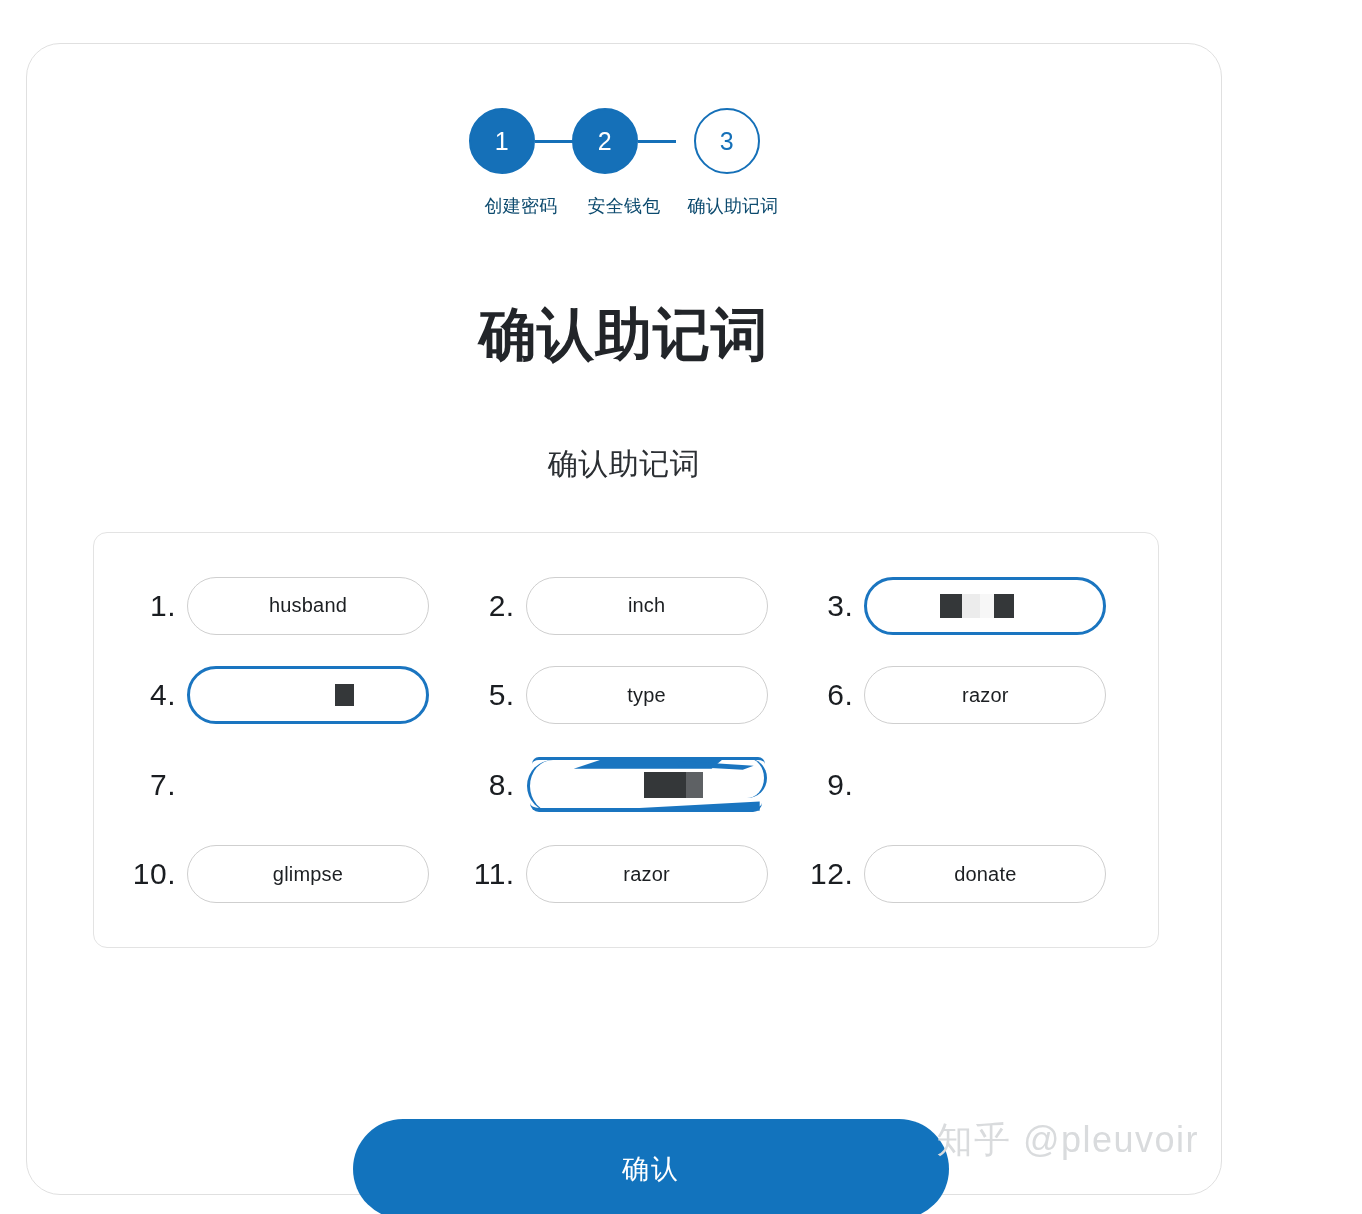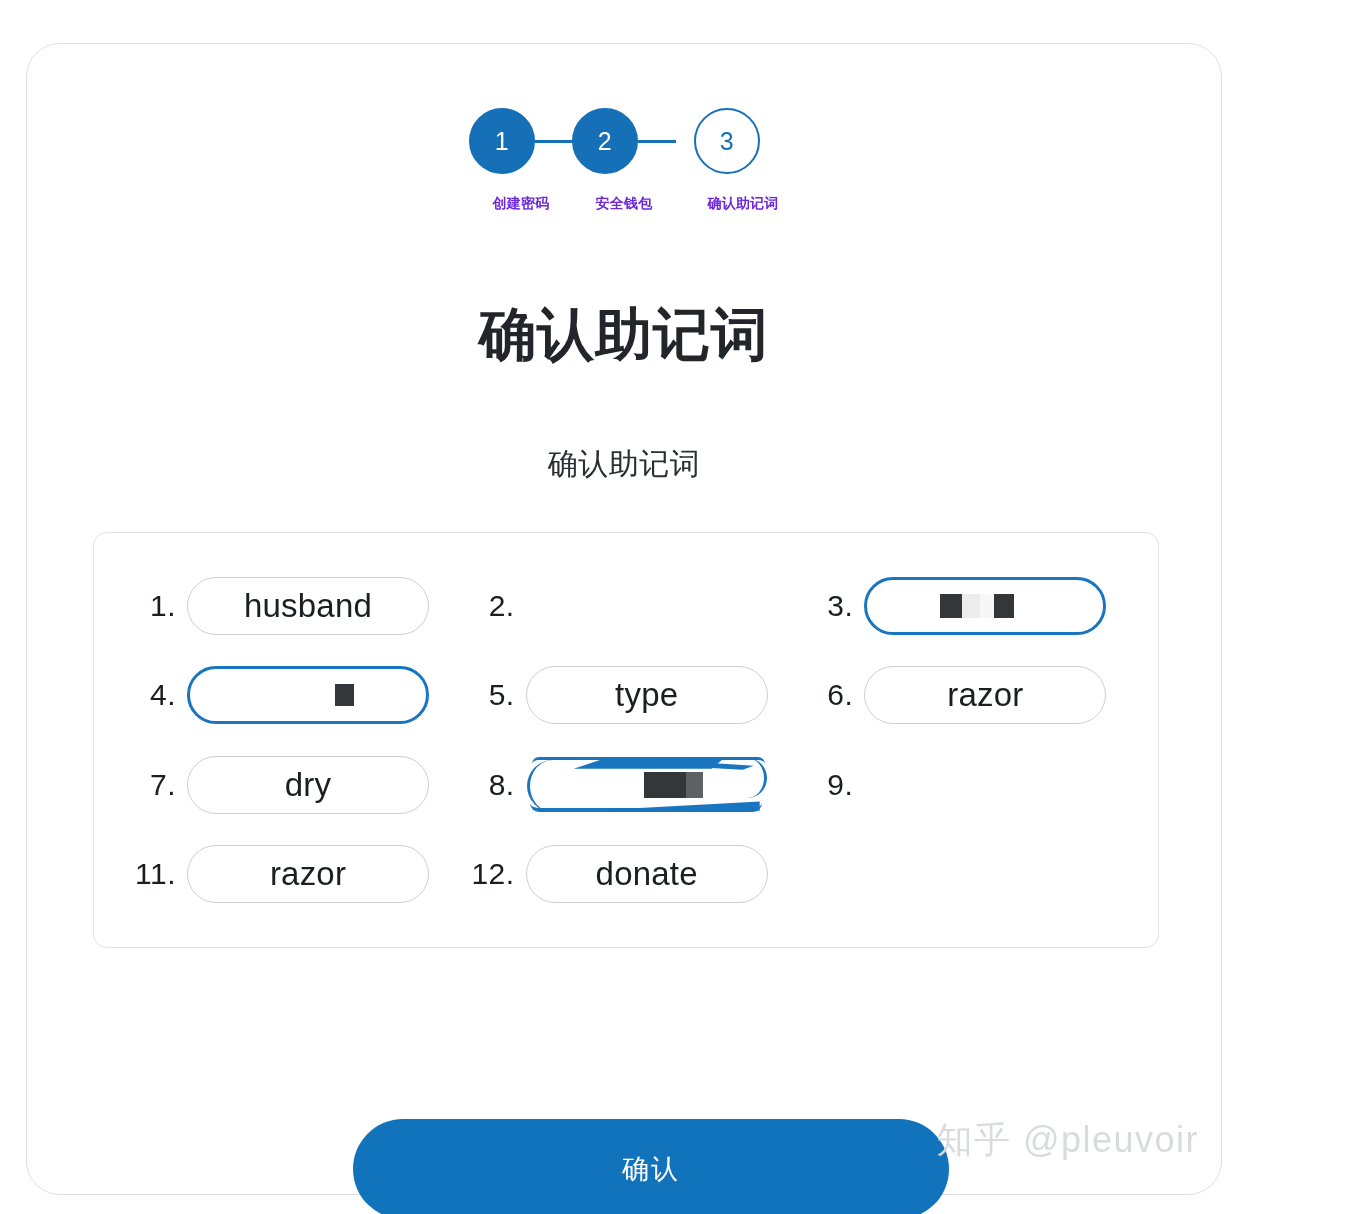--- a/index.html
+++ b/index.html
@@ -77,27 +77,26 @@
     color: #1570b8;
   }
   .connector {
     width: 38px;
     height: 3px;
     background: #1570b8;
     flex: none;
   }
   .step-label {
     margin-top: 19px;
-    font-size: 14px;
-    color: #6d28d9;
+    font-size: 18px;
+    color: #0c4a6e;
     text-align: center;
     line-height: 1.52;
     width: 103px;
     letter-spacing: .2px;
-    font-weight: bold;
   }
   .step-label.wrap {
     text-align: right;
     width: 103px;
   }
 
   
   .title {
     position: absolute;
     left: 0; right: 0;
@@ -157,21 +156,21 @@
   .word-box {
     flex: 1;
     height: 58px;
     border: 1.5px solid #cfcfcf;
     border-radius: 29px;
     background: #ffffff;
     display: flex;
     align-items: center;
     justify-content: center;
     box-sizing: border-box;
-    font-size: 33px;
+    font-size: 20px;
     color: #1c1f22;
     letter-spacing: .2px;
     position: relative;
     max-width: 242px;
   }
   .word-box.selected {
     border: 3.5px solid #1a75c0;
   }
   .word-box.glitch {
     border: none;
@@ -343,20 +342,21 @@
     <div class="words-panel">
       <div class="words-grid">
 
         <div class="word-cell">
           <span class="word-index">1.</span>
           <div class="word-box">husband</div>
         </div>
 
         <div class="word-cell">
           <span class="word-index">2.</span>
+          <div class="word-box">inch</div>
         </div>
 
         <div class="word-cell">
           <span class="word-index">3.</span>
           <div class="word-box selected">
             <span class="redact-wrap r3">
               <span class="blk blk-dark b1"></span>
               <span class="blk blk-light b2"></span>
               <span class="blk blk-faint b3"></span>
               <span class="blk blk-dark b4"></span>
@@ -378,21 +378,20 @@
           <div class="word-box">type</div>
         </div>
 
         <div class="word-cell">
           <span class="word-index">6.</span>
           <div class="word-box">razor</div>
         </div>
 
         <div class="word-cell">
           <span class="word-index">7.</span>
-          <div class="word-box">dry</div>
         </div>
 
         <div class="word-cell">
           <span class="word-index">8.</span>
           <div class="word-box glitch">
             <span class="glitch-inner">
               <span class="g-top"></span>
               <span class="g-top-smear"></span>
               <span class="g-top-smear2"></span>
               <span class="g-left"></span>
@@ -404,20 +403,24 @@
               <span class="blk blk-dark b1"></span>
               <span class="blk blk-mid b2"></span>
             </span>
           </div>
         </div>
 
         <div class="word-cell">
           <span class="word-index">9.</span>
         </div>
 
+        <div class="word-cell">
+          <span class="word-index">10.</span>
+          <div class="word-box">glimpse</div>
+        </div>
 
         <div class="word-cell">
           <span class="word-index">11.</span>
           <div class="word-box">razor</div>
         </div>
 
         <div class="word-cell">
           <span class="word-index">12.</span>
           <div class="word-box">donate</div>
         </div>

